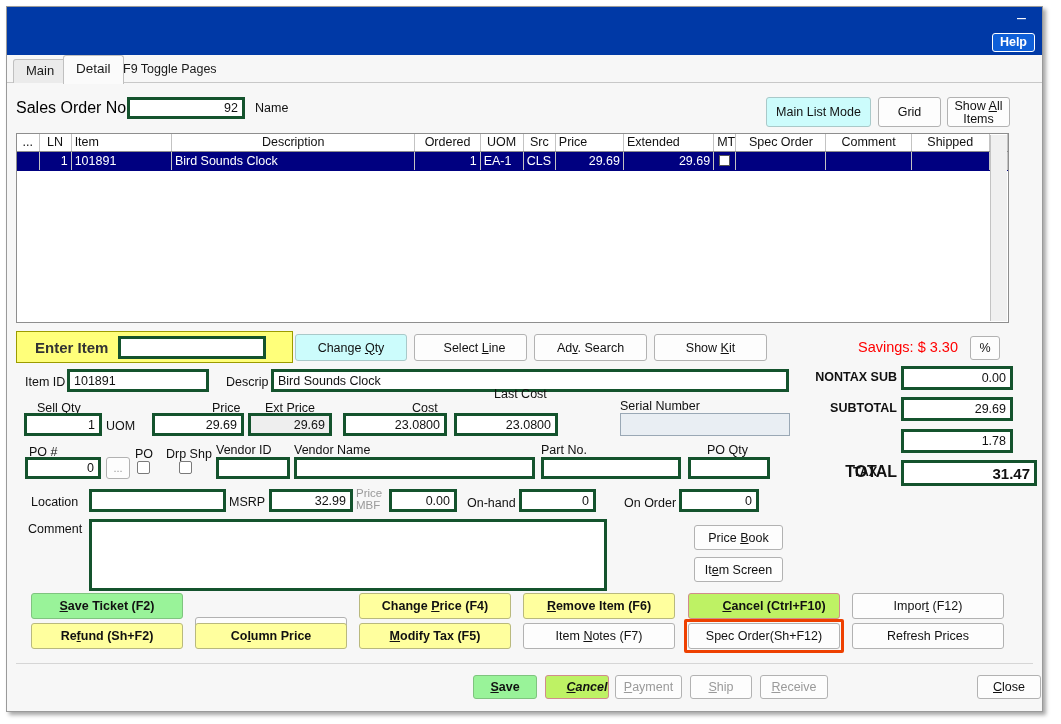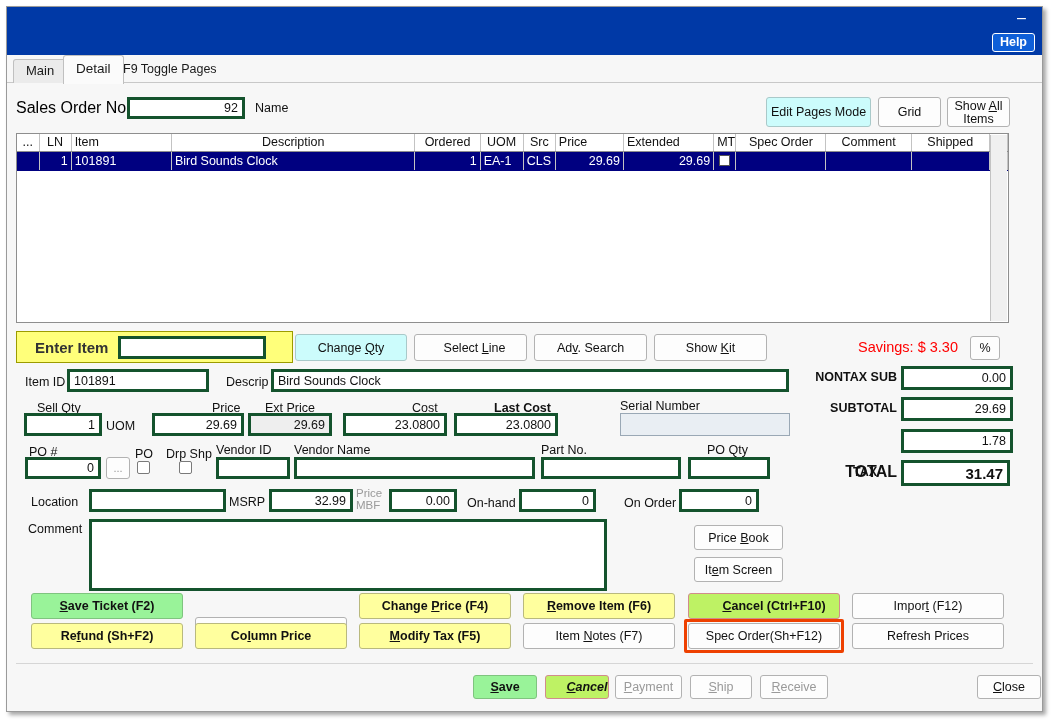--- a/index.html
+++ b/index.html
@@ -207,21 +207,21 @@
     <div class="tabstrip">
       <div class="tab tab-main">Main</div>
       <div class="tab tab-detail active">Detail</div>
       <div class="tab-hint">F9 Toggle Pages</div>
     </div>
 
     <div class="abs" style="left:9px; top:92px;">Sales Order No.</div>
     <input class="fld num abs" style="left: 120px; top: 90px; width: 118px; height: 22px;" value="92">
     <div class="abs lbl" style="left:248px; top:94px;">Name</div>
 
-    <button class="btn cyan abs" style="left:759px; top:90px; width:105px; height:30px;">Edit Pages Mode</button>
+    <button class="btn cyan abs" style="left:759px; top:90px; width:105px; height:30px;">Main List Mode</button>
     <button class="btn abs" style="left:871px; top:90px; width:63px; height:30px;">Grid</button>
     <button class="btn abs" style="left:940px; top:90px; width:63px; height:30px; line-height:13px; padding-top:2px;">
       <span>Show <span class="u">A</span>ll</span><br>
       <span>Items</span>
     </button>
 
     <div class="gridwrap">
       <table class="grid">
         <colgroup>
           <col style="width:22px">
@@ -306,21 +306,21 @@
 
     <div class="abs lbl" style="left:205px; top:394px;">Price</div>
     <input class="fld num abs" style="left: 145px; top: 406px; width: 92px; height: 23px;" value="29.69">
 
     <div class="abs lbl" style="left:258px; top:394px;">Ext Price</div>
     <input class="fld num dis abs" style="left: 241px; top: 406px; width: 84px; height: 23px;" readonly="" value="29.69">
 
     <div class="abs lbl" style="left:405px; top:394px;">Cost</div>
     <input class="fld num abs" style="left: 336px; top: 406px; width: 104px; height: 23px;" value="23.0800">
 
-    <div class="abs lbl" style="left:487px; top:394px;font-weight:bold;">Last Cost</div>
+    <div class="abs lbl" style="left:487px; top:380px;">Last Cost</div>
     <input class="fld num abs" style="left: 447px; top: 406px; width: 104px; height: 23px;" value="23.0800">
 
     <div class="abs lbl" style="left:613px; top:392px;">Serial Number</div>
     <input class="fld ser abs" style="left: 613px; top: 406px; width: 170px; height: 23px;" readonly="" value="">
 
     <div class="abs lbl" style="left:22px; top:438px;">PO #</div>
     <input class="fld num abs" style="left: 18px; top: 450px; width: 76px; height: 22px;" value="0">
     <button class="btn abs" style="left:99px; top:450px; width:24px; height:22px; color:#999; font-size:11px;">...</button>
 
     <div class="abs lbl" style="left:128px; top:440px;">PO</div>
@@ -368,21 +368,21 @@
     <div class="abs totlbl" style="left:780px; top:363px; width:110px;">NONTAX SUB</div>
     <input class="fld num abs" style="left: 894px; top: 359px; width: 112px; height: 24px;" readonly="" value="0.00">
 
     <div class="abs totlbl" style="left:780px; top:394px; width:110px;">SUBTOTAL</div>
     <input class="fld num abs" style="left: 894px; top: 390px; width: 112px; height: 24px;" readonly="" value="29.69">
 
     <div class="abs totlbl" style="left:760px; top:426px; width:110px;margin-top:32px;">TAX</div>
     <input class="fld num abs" style="left: 894px; top: 422px; width: 112px; height: 24px;" readonly="" value="1.78">
 
     <div class="abs totlbl big" style="left:762px; top:456px; width:128px;">TOTAL</div>
-    <input class="fld num abs" style="left: 894px; top: 453px; width: 109px; height: 26px; font-size: 15px; font-weight: bold;" readonly="" value="31.47">
+    <input class="fld num abs" style="left: 894px; top: 453px; width: 136px; height: 26px; font-size: 15px; font-weight: bold;" readonly="" value="31.47">
 
     <button class="btn green abs" style="left:24px; top:586px; width:152px; height:26px;"><span class="u">S</span>ave Ticket (F2)</button>
     <button class="btn yellow abs" style="left:24px; top:616px; width:152px; height:26px;">Re<span class="u">f</span>und (Sh+F2)</button>
 
     <button class="btn abs" style="left:188px; top:586px; width:152px; height:26px;margin-top:24px;">Dscpt/Cmnt (F11)</button>
     <button class="btn yellow abs" style="left:188px; top:616px; width:152px; height:26px;">Co<span class="u">l</span>umn Price</button>
 
     <button class="btn yellow abs" style="left:352px; top:586px; width:152px; height:26px;">Change <span class="u">P</span>rice (F4)</button>
     <button class="btn yellow abs" style="left:352px; top:616px; width:152px; height:26px;"><span class="u">M</span>odify Tax (F5)</button>
 

